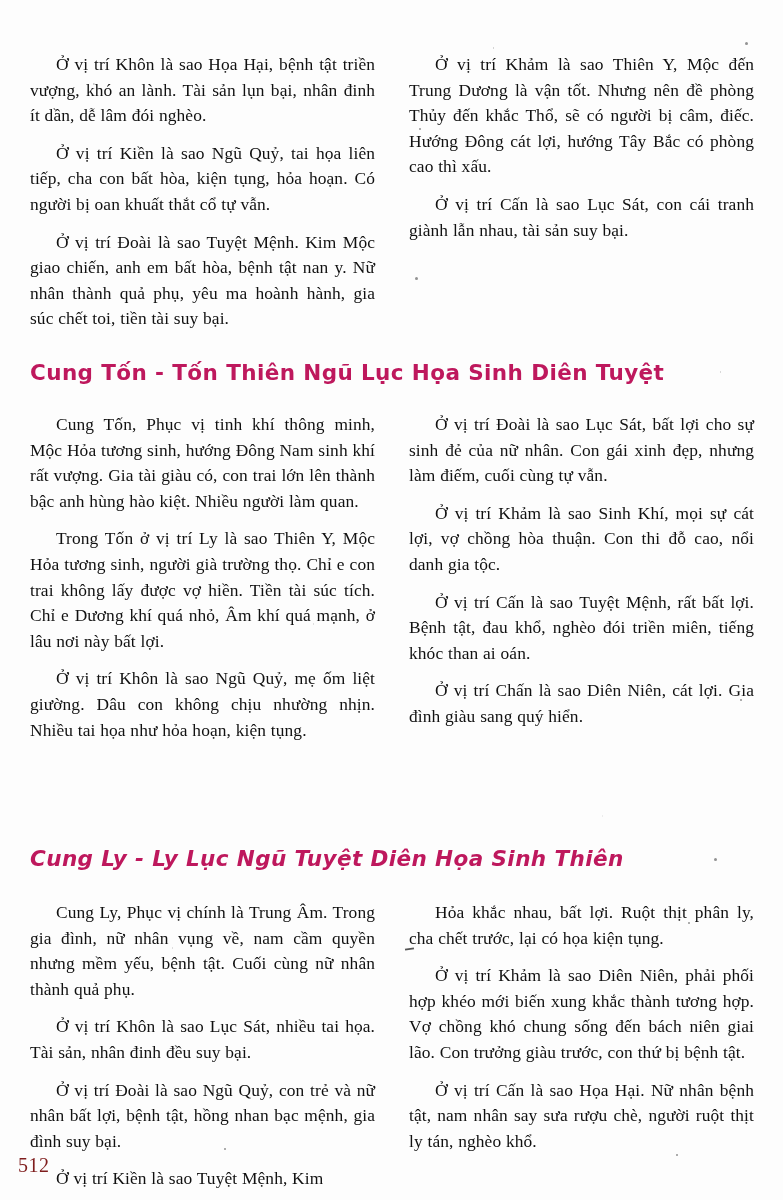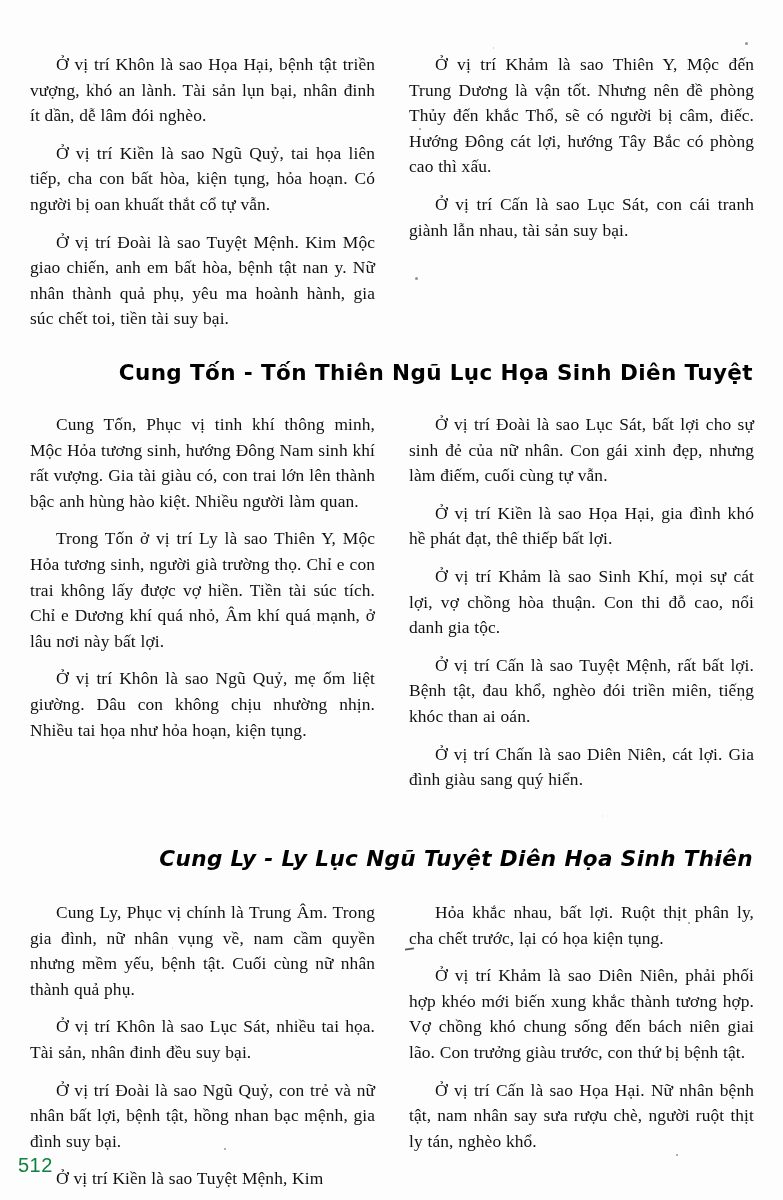--- a/index.html
+++ b/index.html
@@ -61,44 +61,44 @@
     text-align: justify;
     font-size: 17.4px;
     line-height: 25.6px;
     letter-spacing: .1px;
     word-spacing: .3px;
     -webkit-font-smoothing: none;
   }
   p.para:last-child { margin-bottom: 0; }
 
   .section-heading {
-    text-align: right;
+    text-align: left;
     font-family: "DejaVu Sans", "Liberation Sans", sans-serif;
     font-weight: bold;
     font-size: 21.5px;
     letter-spacing: .4px;
-    color: #000000;
+    color: #be185d;
     margin: 0;
     white-space: nowrap;
   }
 
   
   .block-1 { position: absolute; left: 0;  top: 52px;  width: 723px; }
   .head-1  { position: absolute; left: 0;  top: 360px; width: 723px; }
   .block-2 { position: absolute; left: 0;  top: 412px; width: 723px; justify-content: space-between; }
   .head-2  { position: absolute; left: 0;  top: 846px; width: 723px; font-style: italic; }
   .block-3 { position: absolute; left: 0;  top: 900px; width: 723px; }
 
   .folio {
     position: absolute;
     left: 18px;
     top: 1154px;
-    font-family: Liberation Sans, sans-serif;
+    font-family: Liberation Serif, serif;
     font-size: 20px;
-    color: #15803d;
+    color: #7f1d1d;
     letter-spacing: .5px;
   }
 
   
   .ink-dot {
     position: absolute;
     background: #3a3a3a;
     border-radius: 50%;
     opacity: .55;
   }
@@ -135,21 +135,20 @@
     <h2 class="head-1 section-heading">Cung Tốn - Tốn Thiên Ngũ Lục Họa Sinh Diên Tuyệt</h2>
 
     <div class="block-2 cols">
       <div class="col">
         <p class="para">Cung Tốn, Phục vị tinh khí thông minh, Mộc Hỏa tương sinh, hướng Đông Nam sinh khí rất vượng. Gia tài giàu có, con trai lớn lên thành bậc anh hùng hào kiệt. Nhiều người làm quan.</p>
         <p class="para">Trong Tốn ở vị trí Ly là sao Thiên Y, Mộc Hỏa tương sinh, người già trường thọ. Chỉ e con trai không lấy được vợ hiền. Tiền tài súc tích. Chỉ e Dương khí quá nhỏ, Âm khí quá mạnh, ở lâu nơi này bất lợi.</p>
         <p class="para">Ở vị trí Khôn là sao Ngũ Quỷ, mẹ ốm liệt giường. Dâu con không chịu nhường nhịn. Nhiều tai họa như hỏa hoạn, kiện tụng.</p>
       </div>
       <div class="col">
         <p class="para">Ở vị trí Đoài là sao Lục Sát, bất lợi cho sự sinh đẻ của nữ nhân. Con gái xinh đẹp, nhưng làm điếm, cuối cùng tự vẫn.</p>
-        <p class="para">Ở vị trí Kiền là sao Họa Hại, gia đình khó hề phát đạt, thê thiếp bất lợi.</p>
         <p class="para">Ở vị trí Khảm là sao Sinh Khí, mọi sự cát lợi, vợ chồng hòa thuận. Con thi đỗ cao, nổi danh gia tộc.</p>
         <p class="para">Ở vị trí Cấn là sao Tuyệt Mệnh, rất bất lợi. Bệnh tật, đau khổ, nghèo đói triền miên, tiếng khóc than ai oán.</p>
         <p class="para">Ở vị trí Chấn là sao Diên Niên, cát lợi. Gia đình giàu sang quý hiển.</p>
       </div>
     </div>
 
     <h2 class="head-2 section-heading">Cung Ly - Ly Lục Ngũ Tuyệt Diên Họa Sinh Thiên</h2>
 
     <div class="block-3 cols">
       <div class="col">

